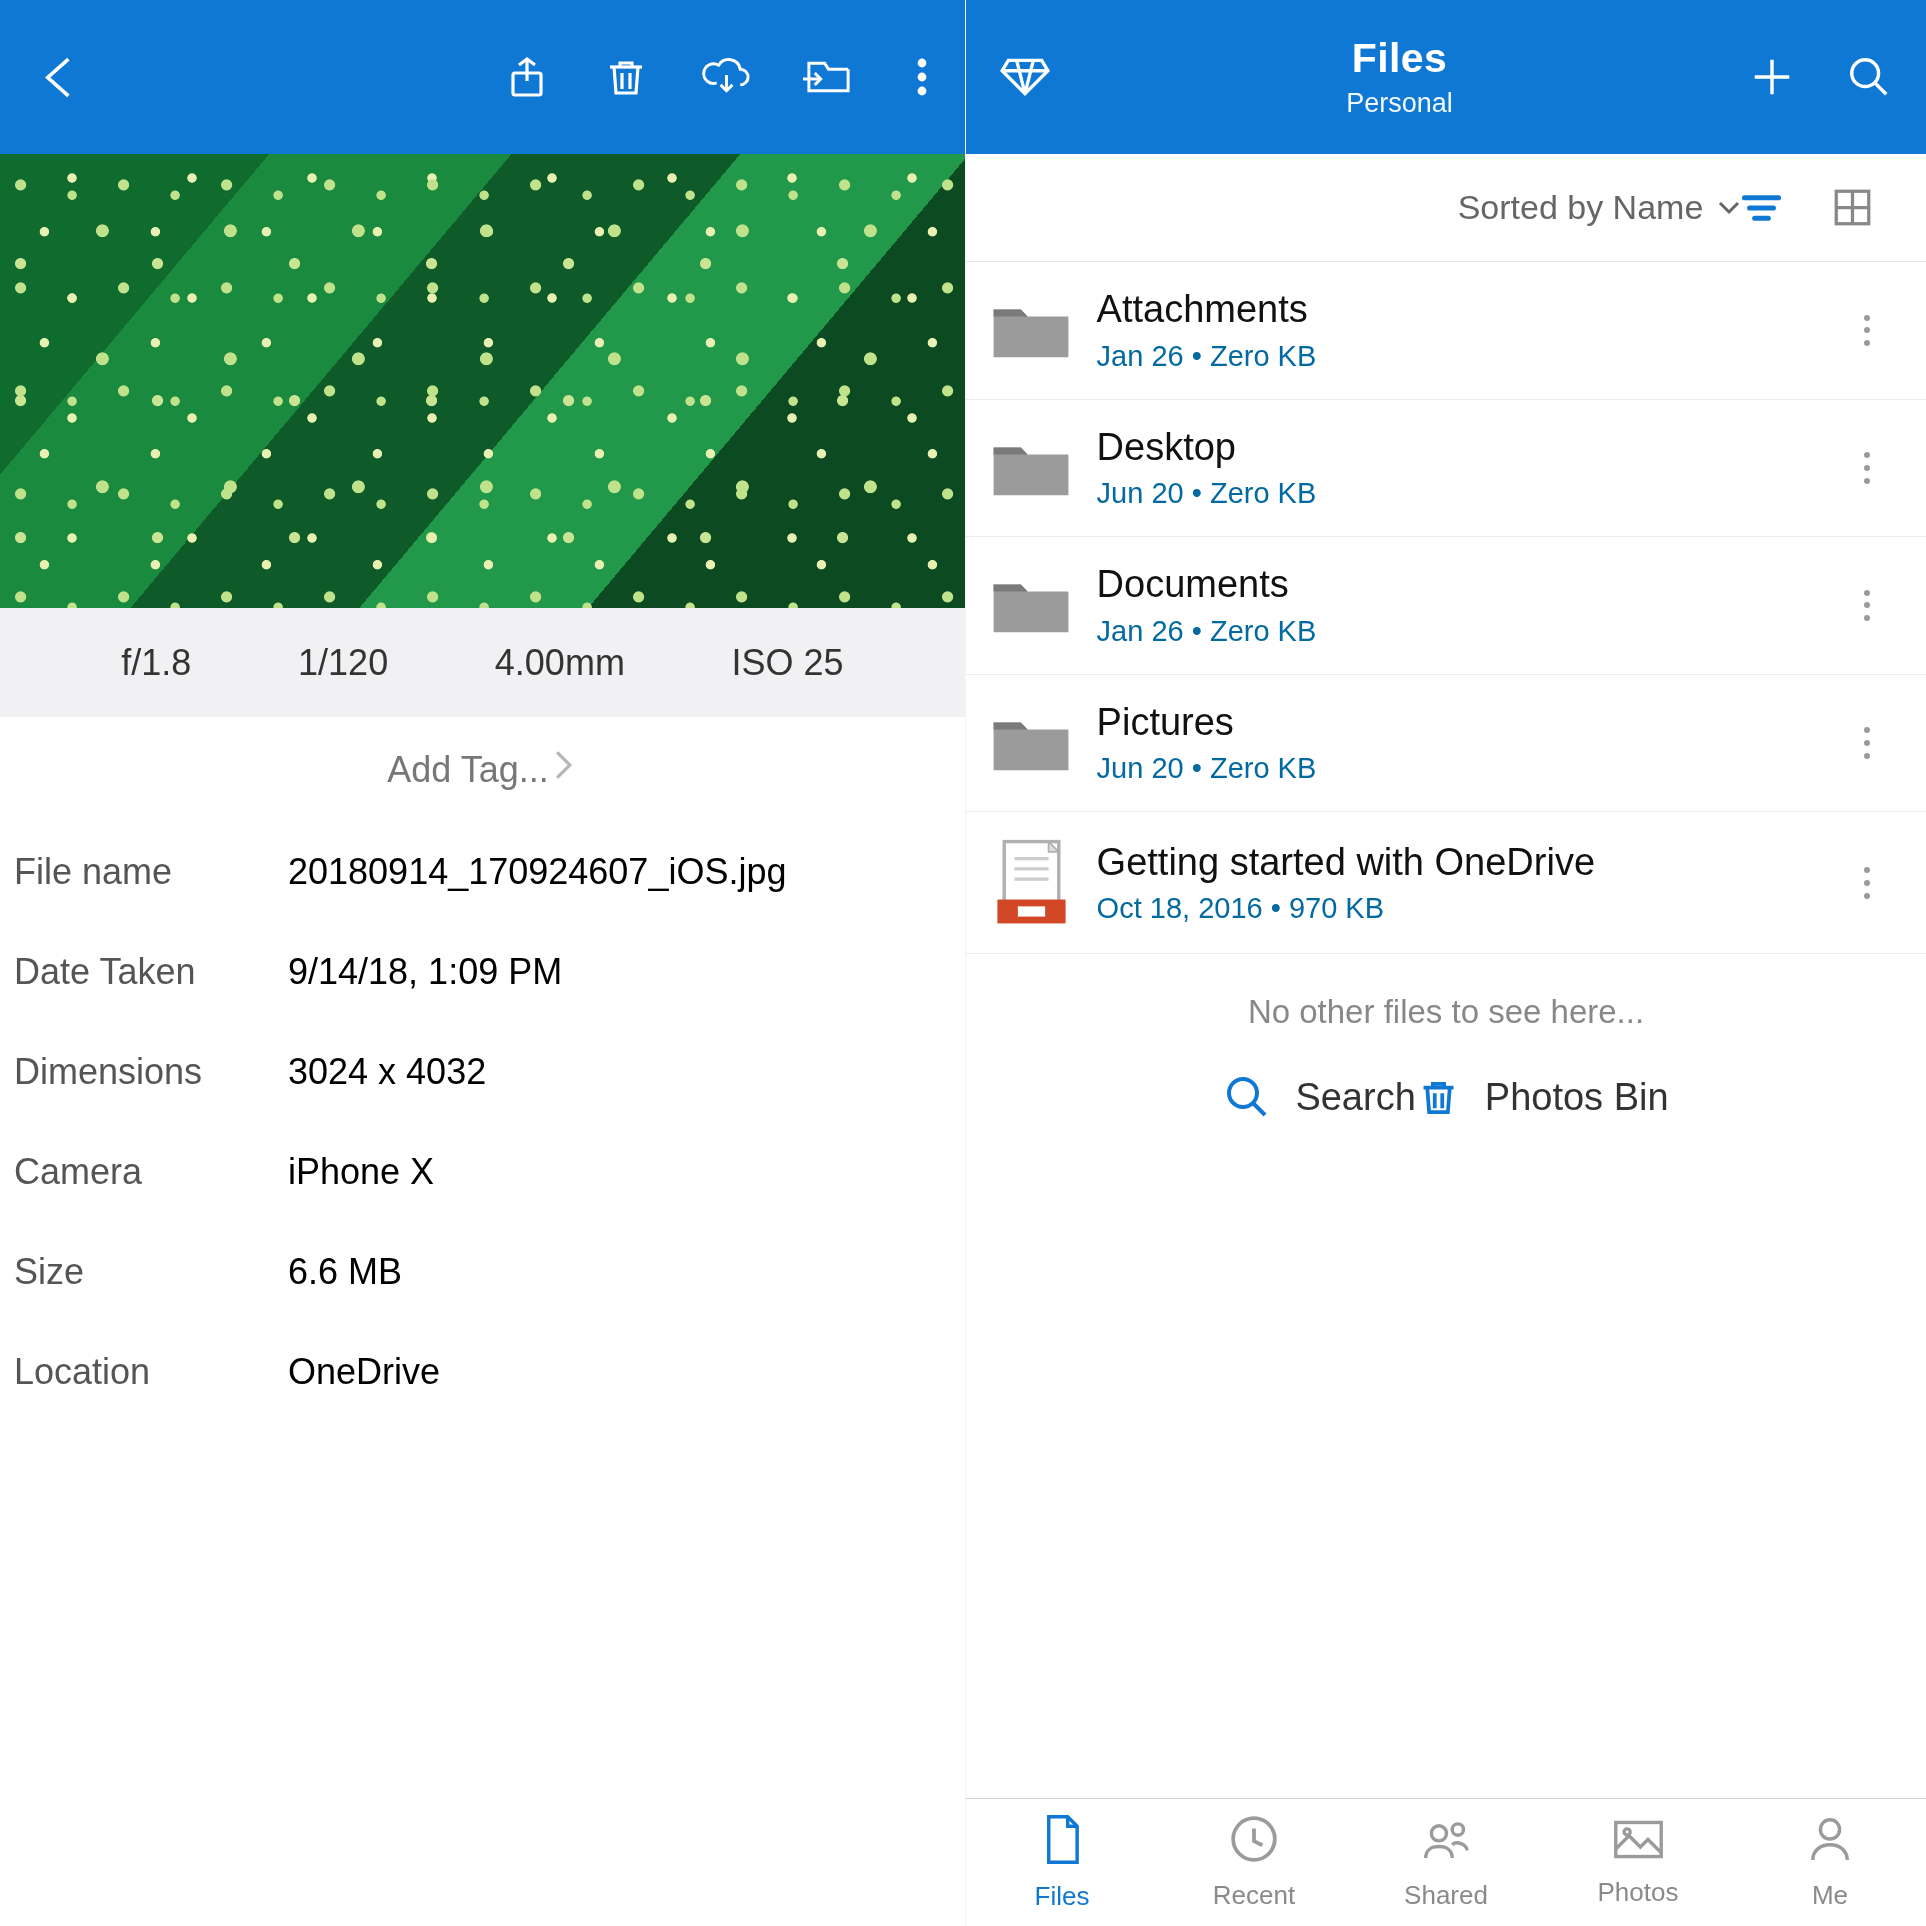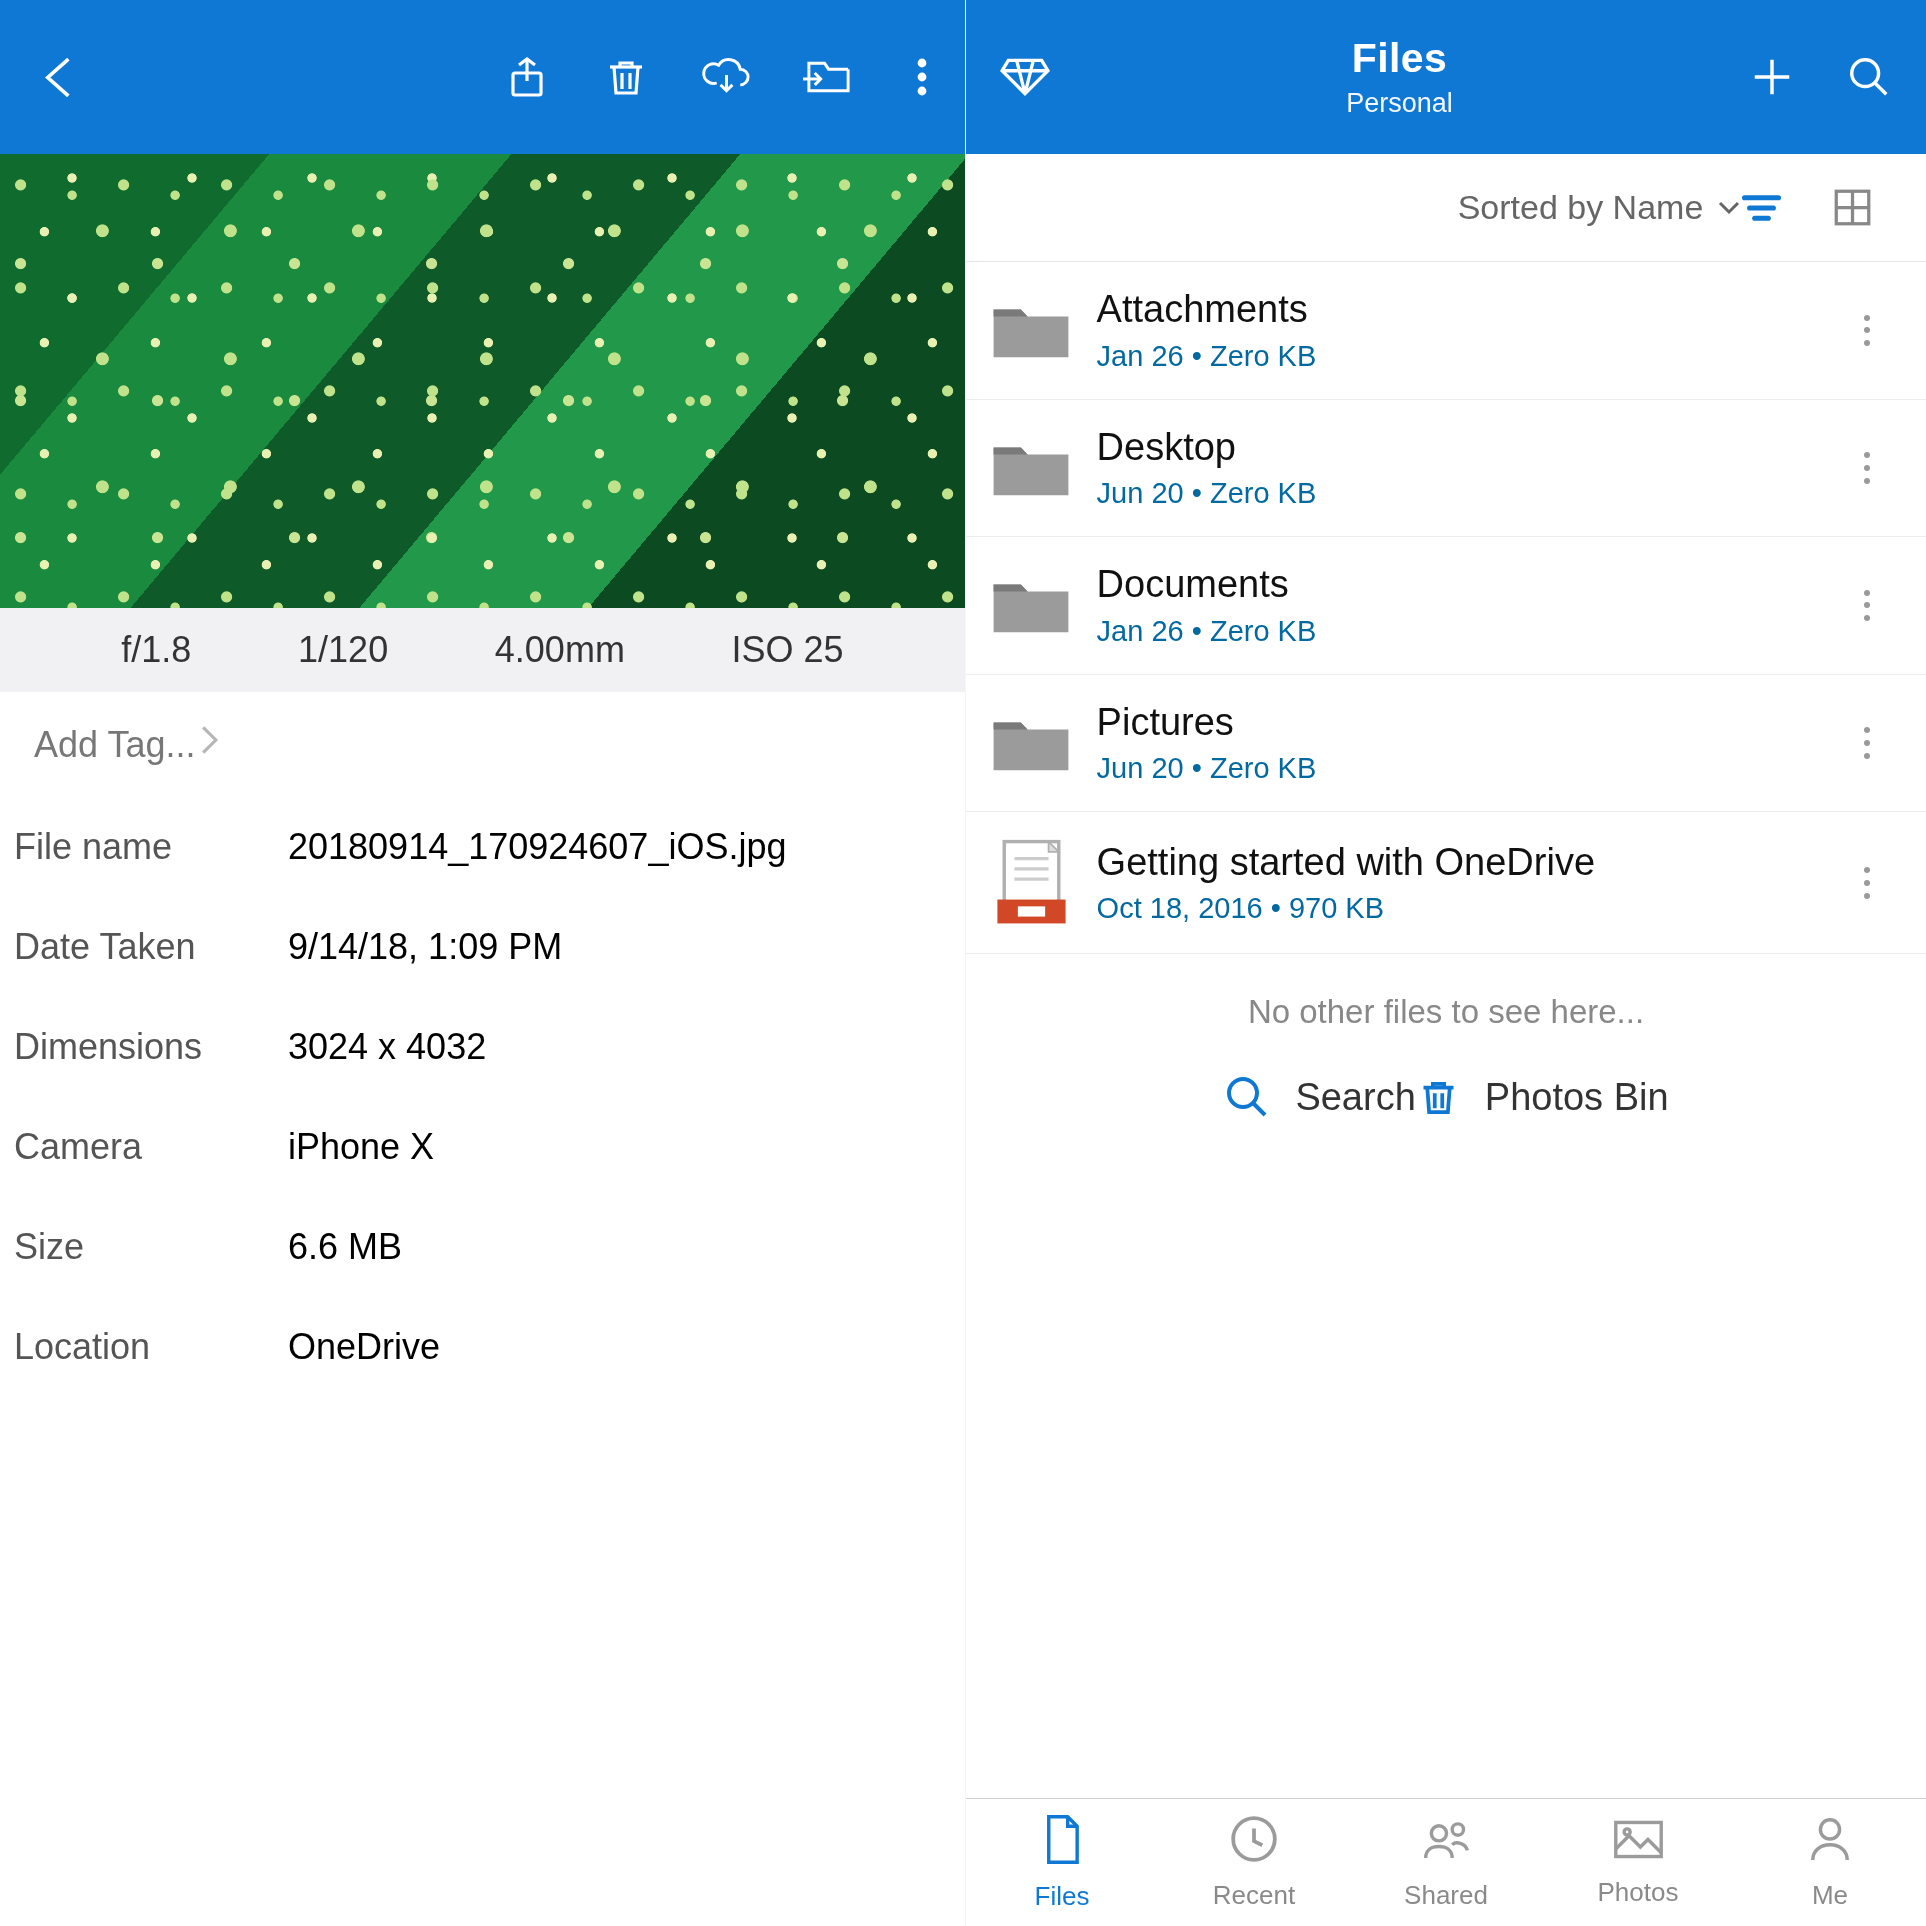--- a/index.html
+++ b/index.html
@@ -20,23 +20,23 @@
      radial-gradient(circle at 20% 30%, #bfe28a 0 5.1px, transparent 6px),
      radial-gradient(circle at 60% 20%, #e8f0b2 0 4.3px, transparent 5.1px),
      radial-gradient(circle at 80% 60%, #bfe28a 0 6px, transparent 6.8px),
      radial-gradient(circle at 40% 70%, #e8f0b2 0 4.3px, transparent 5.1px),
      radial-gradient(circle at 15% 80%, #c9e493 0 5.1px, transparent 6px),
      radial-gradient(circle at 70% 40%, #bfe28a 0 4.3px, transparent 5.1px),
      linear-gradient(130deg, #0f6b2e 0 20%, #1a8a3e 20% 38%, #0e5a28 38% 55%, #22994a 55% 72%, #0c4a22 72% 100%);
      background-size: 103px 103px, 120px 120px, 128px 128px, 111px 111px, 137px 137px, 103px 103px, cover;
    }
 
-  .exif-bar { height: 84px; background: #f1f1f3; display: flex; align-items: center; justify-content: space-around; padding: 0 68px; color: #333; font-size: 36px; }
-
-  .tag-row { display:flex; align-items:center; justify-content:flex-start; padding: 29px 34px; border-bottom: 0; color:#555; font-size: 36px; }
+  .exif-bar { height: 109px; background: #f1f1f3; display: flex; align-items: center; justify-content: space-around; padding: 0 68px; color: #333; font-size: 36px; }
+
+  .tag-row { display:flex; align-items:center; justify-content:center; padding: 29px 34px; border-bottom: 0; color:#555; font-size: 36px; }
   .tag-row span { color:#777; }
 
   .detail-row { display:flex; align-items:center; padding: 29px 14px; font-size: 36px; }
   .detail-row .label { width: 274px; color:#555; }
   .detail-row .value { color:#000; }
 
   .shared-row { display:flex; align-items:center; justify-content:space-between; padding: 29px 34px; font-size: 36px; color:#555; }
 
   
   .topbar-right { justify-content: space-between; padding: 0 34px; }

